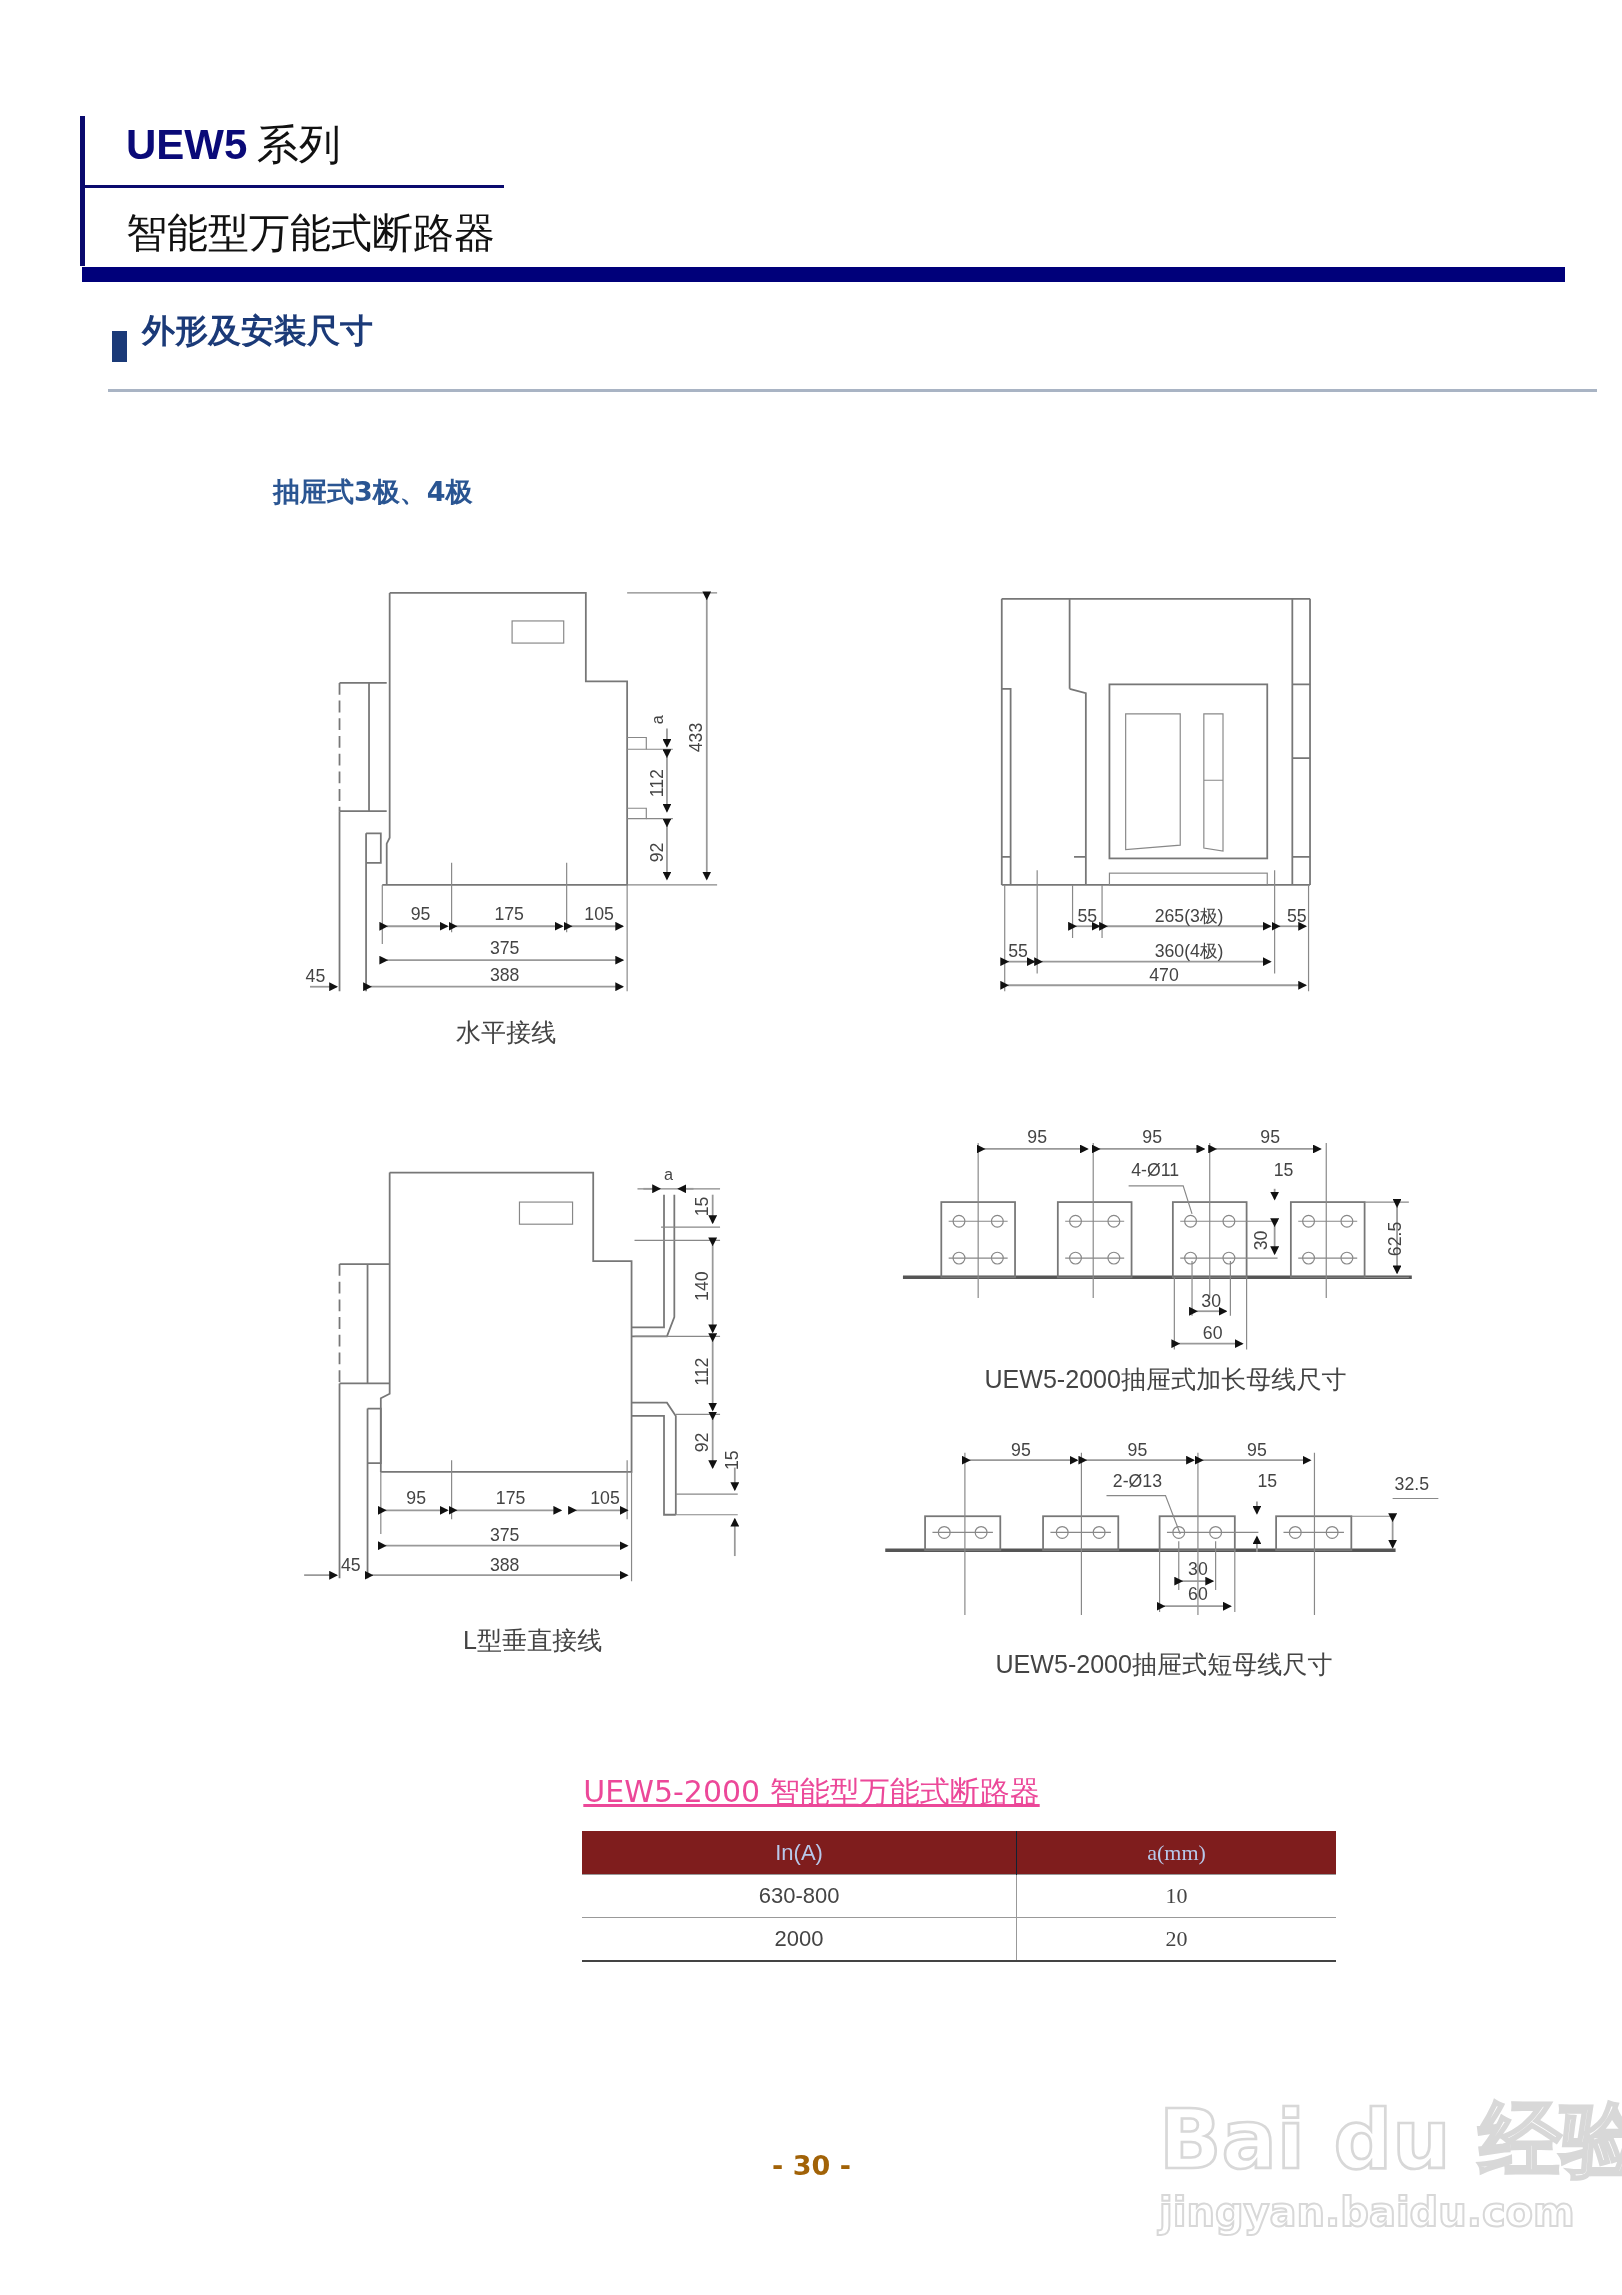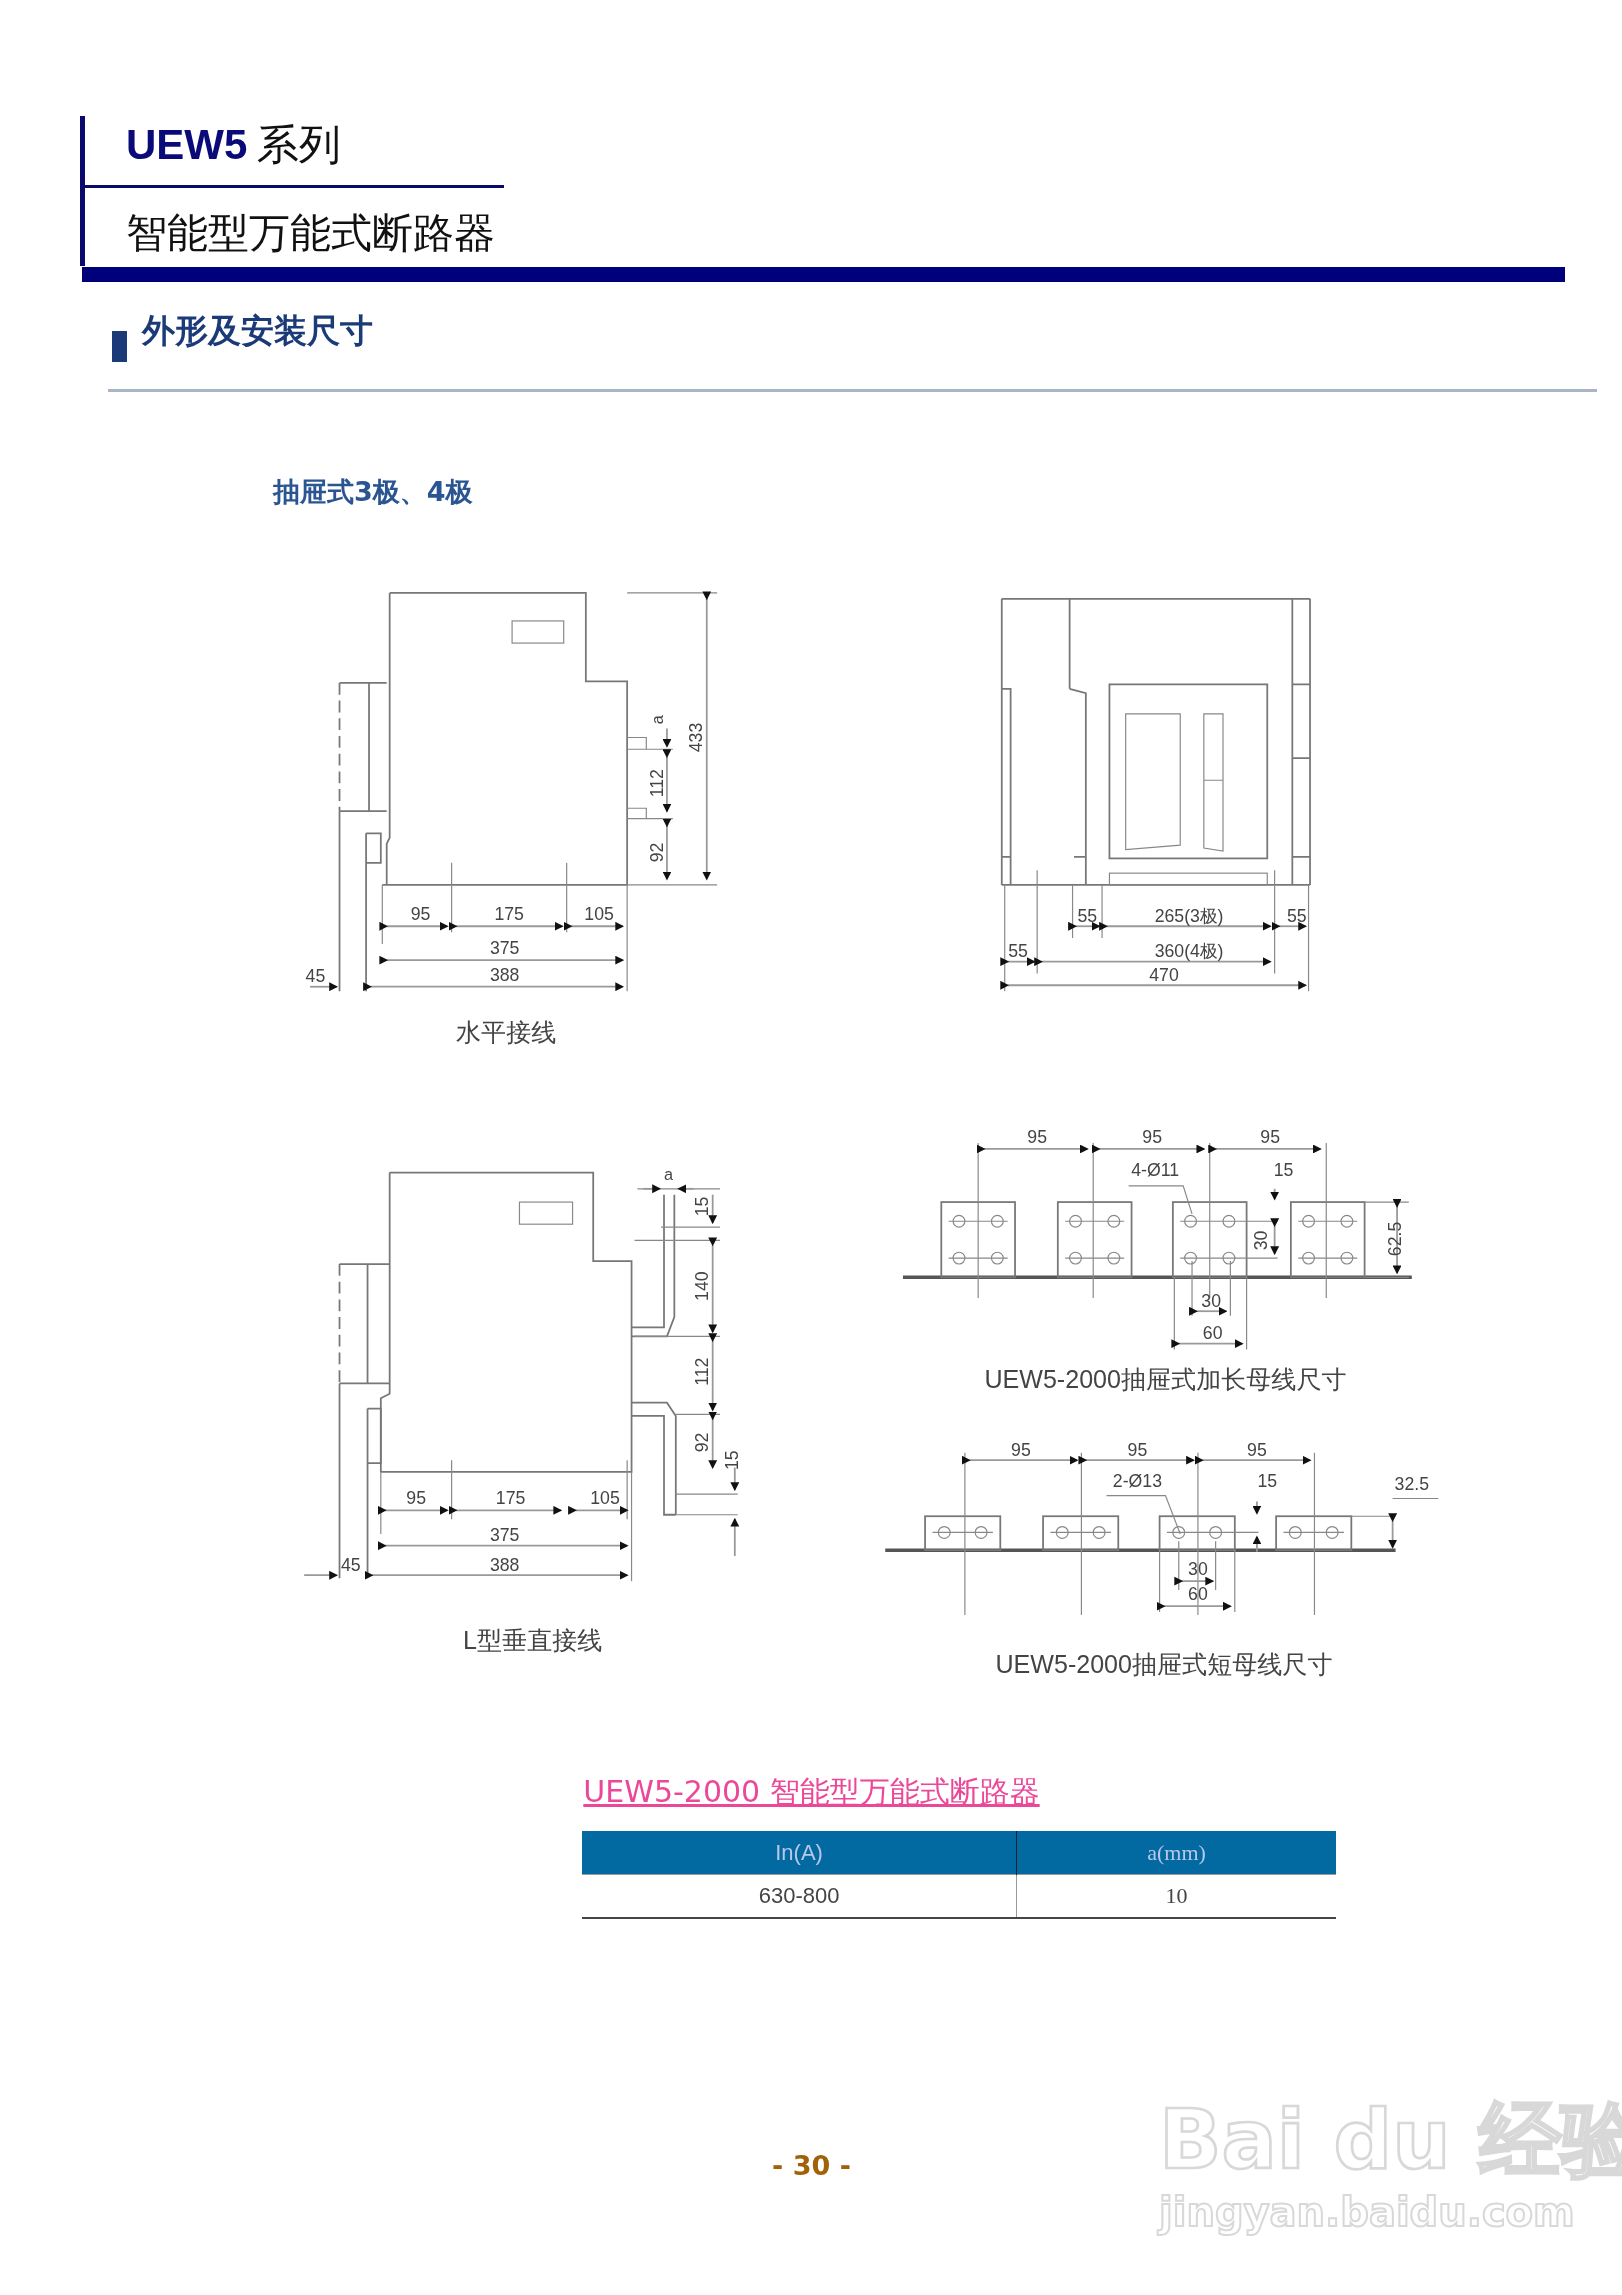--- a/index.html
+++ b/index.html
@@ -18,21 +18,21 @@
   svg.drawings{position:absolute;left:0;top:0;}
   svg text{font-family:"Liberation Sans",sans-serif;fill:#444;}
   .ln{stroke:#777;stroke-width:1.2;fill:none;}
   .thin{stroke:#888;stroke-width:0.8;fill:none;}
   .dash{stroke:#777;stroke-width:1.2;fill:none;stroke-dasharray:8 4;}
   .dim{stroke:#999;stroke-width:1.2;fill:none;}
   .arr{fill:#111;}
   .base{stroke:#555;stroke-width:2.4;}
   #table-caption{left:0;width:1623px;top:1772px;text-align:center;font-size:30px;color:#ec4899;white-space:nowrap;text-decoration:underline;}
   #spec-table{left:582px;top:1831px;width:754px;border-collapse:collapse;font-family:"Liberation Sans",sans-serif;}
-  #spec-table th{background:#0369a1;color:#b8c8ea;font-weight:normal;font-size:22px;height:41px;border-right:1.4px solid #123;}
+  #spec-table th{background:#7f1d1d;color:#b8c8ea;font-weight:normal;font-size:22px;height:41px;border-right:1.4px solid #123;}
   #spec-table td{font-size:22px;color:#444;text-align:center;height:40px;border-top:1.4px solid #999;border-right:1.4px solid #999;margin-top:40px;}
   #spec-table tr:last-child td{border-bottom:2.7px solid #444;}
   #spec-table th:last-child,#spec-table td:last-child{border-right:none;font-family:Liberation Serif, serif;}
   #spec-table td:first-child{border-left:none;}
   #page-number{left:0;width:1623px;top:2150px;text-align:center;font-size:27px;font-weight:bold;color:#a16207;white-space:nowrap;}
   #watermark{left:1159px;top:2086px;color:#e2e2e2;}
   #watermark .brand{font-size:82px;font-weight:bold;color:#fff;-webkit-text-stroke:2.7px #d8d8d8;white-space:nowrap;}
   #watermark .url{font-size:40px;font-weight:bold;color:#fff;-webkit-text-stroke:2px #d8d8d8;margin-top:-6.8px;white-space:nowrap;}
 </style>
 </head>
@@ -246,20 +246,24 @@
     <tr>
       <th>In(A)</th>
       <th>a(mm)</th>
     </tr>
   </thead>
   <tbody>
     <tr>
       <td>630-800</td>
       <td>10</td>
     </tr>
+    <tr>
+      <td>2000</td>
+      <td>20</td>
+    </tr>
   </tbody>
 </table>
 
 <div class="abs" id="page-number">- 30 -</div>
 
 <div class="abs" id="watermark">
   <div class="brand">Bai du 经验</div>
   <div class="url">jingyan.baidu.com</div>
 </div>
 

